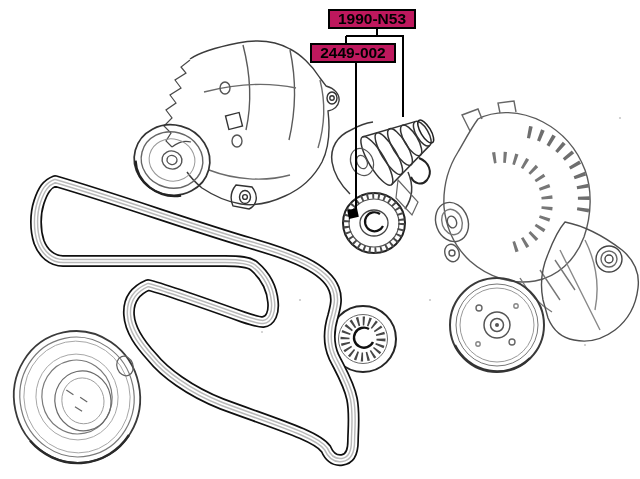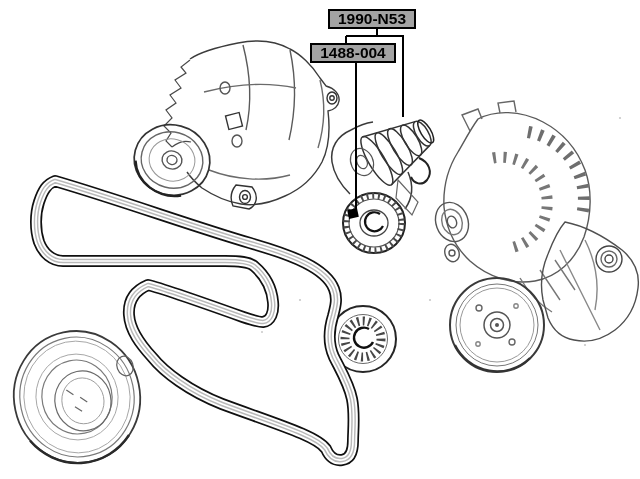--- a/index.html
+++ b/index.html
@@ -2,21 +2,21 @@
 <html><head>
 <meta charset="utf-8">
 <style>
   html,body{margin:0;padding:0;background:#fff;}
   .stage{
     position:relative;width:640px;height:479px;background:#ffffff;overflow:hidden;
     font-family:"Liberation Sans", sans-serif;
   }
   .stage svg{position:absolute;left:0;top:0;}
   .plabel{
-    position:absolute;box-sizing:border-box;border:2px solid #000;background:#a3a3a3;
+    position:absolute;box-sizing:border-box;border:2px solid #000;background:#be185d;
     display:flex;align-items:center;justify-content:center;
     font-weight:bold;font-size:15.5px;letter-spacing:0;color:#000;white-space:nowrap;
   }
   #lbl1{left:328px;top:9px;width:88px;height:20px;}
   #lbl2{left:310px;top:43px;width:86px;height:20px;}
 </style>
 </head>
 <body>
 
 <div class="stage">
@@ -167,14 +167,14 @@
       <circle cx="300" cy="300" r="1.1"></circle>
       <circle cx="430" cy="300" r="1.1"></circle>
       <circle cx="585" cy="345" r="1.1"></circle>
       <circle cx="620" cy="118" r="1.1"></circle>
       <circle cx="262" cy="332" r="1.0"></circle>
     </g>
   </svg>
 
   <div class="plabel" id="lbl1">1990-N53</div>
 
-  <div class="plabel" id="lbl2">1488-004</div>
+  <div class="plabel" id="lbl2">2449-002</div>
 </div>
 
 </body></html>

